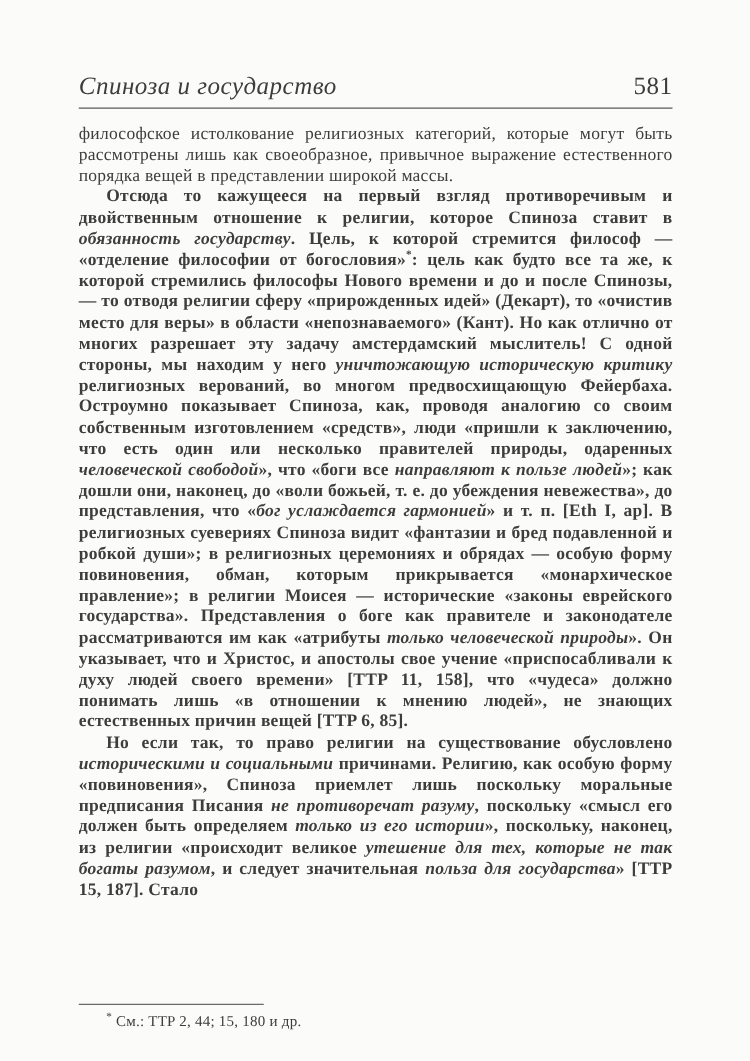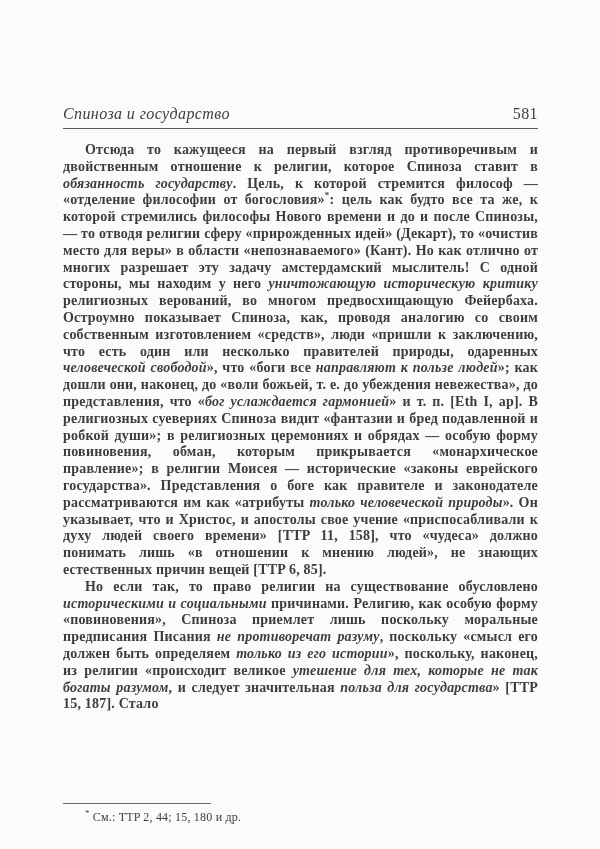--- a/index.html
+++ b/index.html
@@ -20,23 +20,22 @@
   .content {
     position: absolute;
     left: 63px;
     right: 62px;
     top: 58px;
   }
   .page-header {
     display: flex;
     justify-content: space-between;
     align-items: baseline;
-    font-size: 16px;
+    font-size: 20px;
     letter-spacing: 0.4px;
-    margin-top: 47px;
   }
   .running-title { font-style: italic; }
   .page-number { font-style: normal; }
   .header-rule {
     border: none;
     border-top: 1px solid #5a5a5a;
     margin: 5px 0 0 0;
     height: 0;
   }
   .body-text {
@@ -82,20 +81,21 @@
 <body>
 
 <div class="page">
   <div class="content">
     <header class="page-header">
       <span class="running-title">Спиноза и государство</span>
       <span class="page-number">581</span>
     </header>
     <hr class="header-rule">
     <main class="body-text">
+        <p class=""><span>философское истолкование религиозных категорий, которые могут быть рассмотрены лишь как своеобразное, привычное выражение естественного порядка вещей в представлении широкой массы.</span></p>
         <p class="indent"><span>Отсюда то кажущееся на первый взгляд противоречивым и двойственным отношение к религии, которое Спиноза ставит в </span><span class="it">обязанность государству</span><span>. Цель, к которой стремится философ — «отделение философии от богословия»</span><sup>*</sup><span>: цель как будто все та же, к которой стремились философы Нового времени и до и после Спинозы, — то отводя религии сферу «прирожденных идей» (Декарт), то «очистив место для веры» в области «непознаваемого» (Кант). Но как отлично от многих разрешает эту задачу амстердамский мыслитель! С одной стороны, мы находим у него </span><span class="it">уничтожающую историческую критику</span><span> религиозных верований, во многом предвосхищающую Фейербаха. Остроумно показывает Спиноза, как, проводя аналогию со своим собственным изготовлением «средств», люди «пришли к заключению, что есть один или несколько правителей природы, одаренных </span><span class="it">человеческой свободой</span><span>», что «боги все </span><span class="it">направляют к пользе людей</span><span>»; как дошли они, наконец, до «воли божьей, т. е. до убеждения невежества», до представления, что «</span><span class="it">бог услаждается гармонией</span><span>» и т. п. [Eth I, ap]. В религиозных суевериях Спиноза видит «фантазии и бред подавленной и робкой души»; в религиозных церемониях и обрядах — особую форму повиновения, обман, которым прикрывается «монархическое правление»; в религии Моисея — исторические «законы еврейского государства». Представления о боге как правителе и законодателе рассматриваются им как «атрибуты </span><span class="it">только человеческой природы</span><span>». Он указывает, что и Христос, и апостолы свое учение «приспосабливали к духу людей своего времени» [TTP 11, 158], что «чудеса» должно понимать лишь «в отношении к мнению людей», не знающих естественных причин вещей [TTP 6, 85].</span></p>
         <p class="indent"><span>Но если так, то право религии на существование обусловлено </span><span class="it">историческими и социальными</span><span> причинами. Религию, как особую форму «повиновения», Спиноза приемлет лишь поскольку моральные предписания Писания </span><span class="it">не противоречат разуму</span><span>, поскольку «смысл его должен быть определяем </span><span class="it">только из его истории</span><span>», поскольку, наконец, из религии «происходит великое </span><span class="it">утешение для тех, которые не так богаты разумом</span><span>, и следует значительная </span><span class="it">польза для государства</span><span>» [TTP 15, 187]. Стало</span></p>
       </main>
   </div>
 
   <div class="footnote-area">
     <hr class="footnote-rule">
     <div class="footnote">
       <sup>*</sup><span>См.: TTP 2, 44; 15, 180 и др.</span>
     </div>

